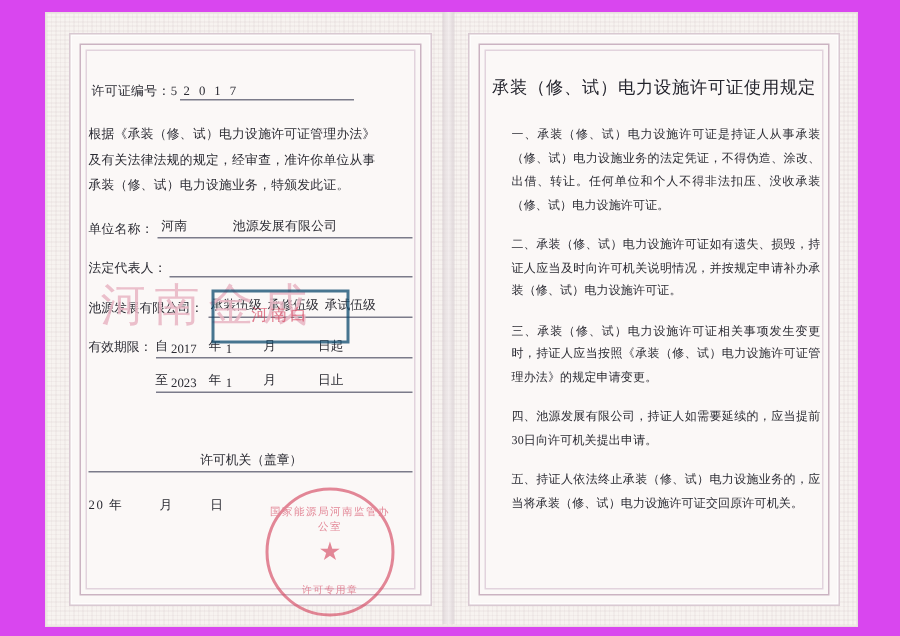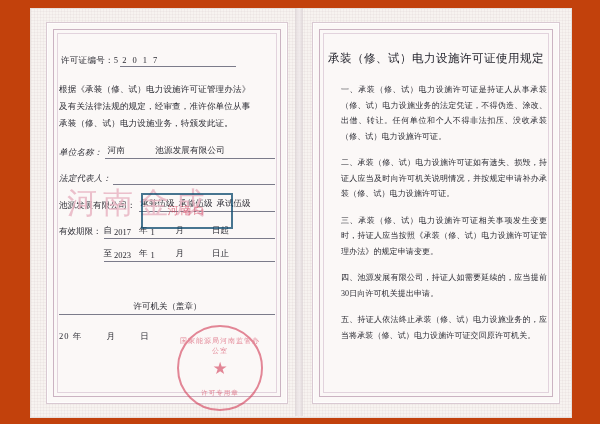--- a/index.html
+++ b/index.html
@@ -5,21 +5,21 @@
   html,body{margin:0;padding:0;}
   body{
     width:600px;height:424px;
     background:#ffffff;
     font-family:"Liberation Serif", serif;
     overflow:hidden;
   }
   .page{
     position:relative;
     width:600px;height:424px;
-    background:#c2410c;
+    background:#d946ef;
   }
   
   .spread{
     position:absolute;
     left:30px;top:8px;
     width:540px;height:408px;
     background:#f7f3f0;
     background-image:
       repeating-linear-gradient(0deg, rgba(190,170,175,.10) 0 1px, rgba(255,255,255,0) 1px 3px),
       repeating-linear-gradient(90deg, rgba(190,170,175,.10) 0 1px, rgba(255,255,255,0) 1px 3px);
@@ -91,21 +91,21 @@
   .para .ind{display:block;}
 
   .field{
     font-size:8.5px;
     margin-top:13px;
     display:flex;
     align-items:flex-end;
     gap:2px;
     letter-spacing:.2px;
   }
-  .field .label{white-space:nowrap;font-style:italic;}
+  .field .label{white-space:nowrap;}
   .field .line{
     flex:1;
     border-bottom:1px solid #7b7b8a;
     padding:0 2px 1px 3px;
     min-height:11px;
   }
 
   .grades{
     font-size:8.5px;
     margin-top:13px;

